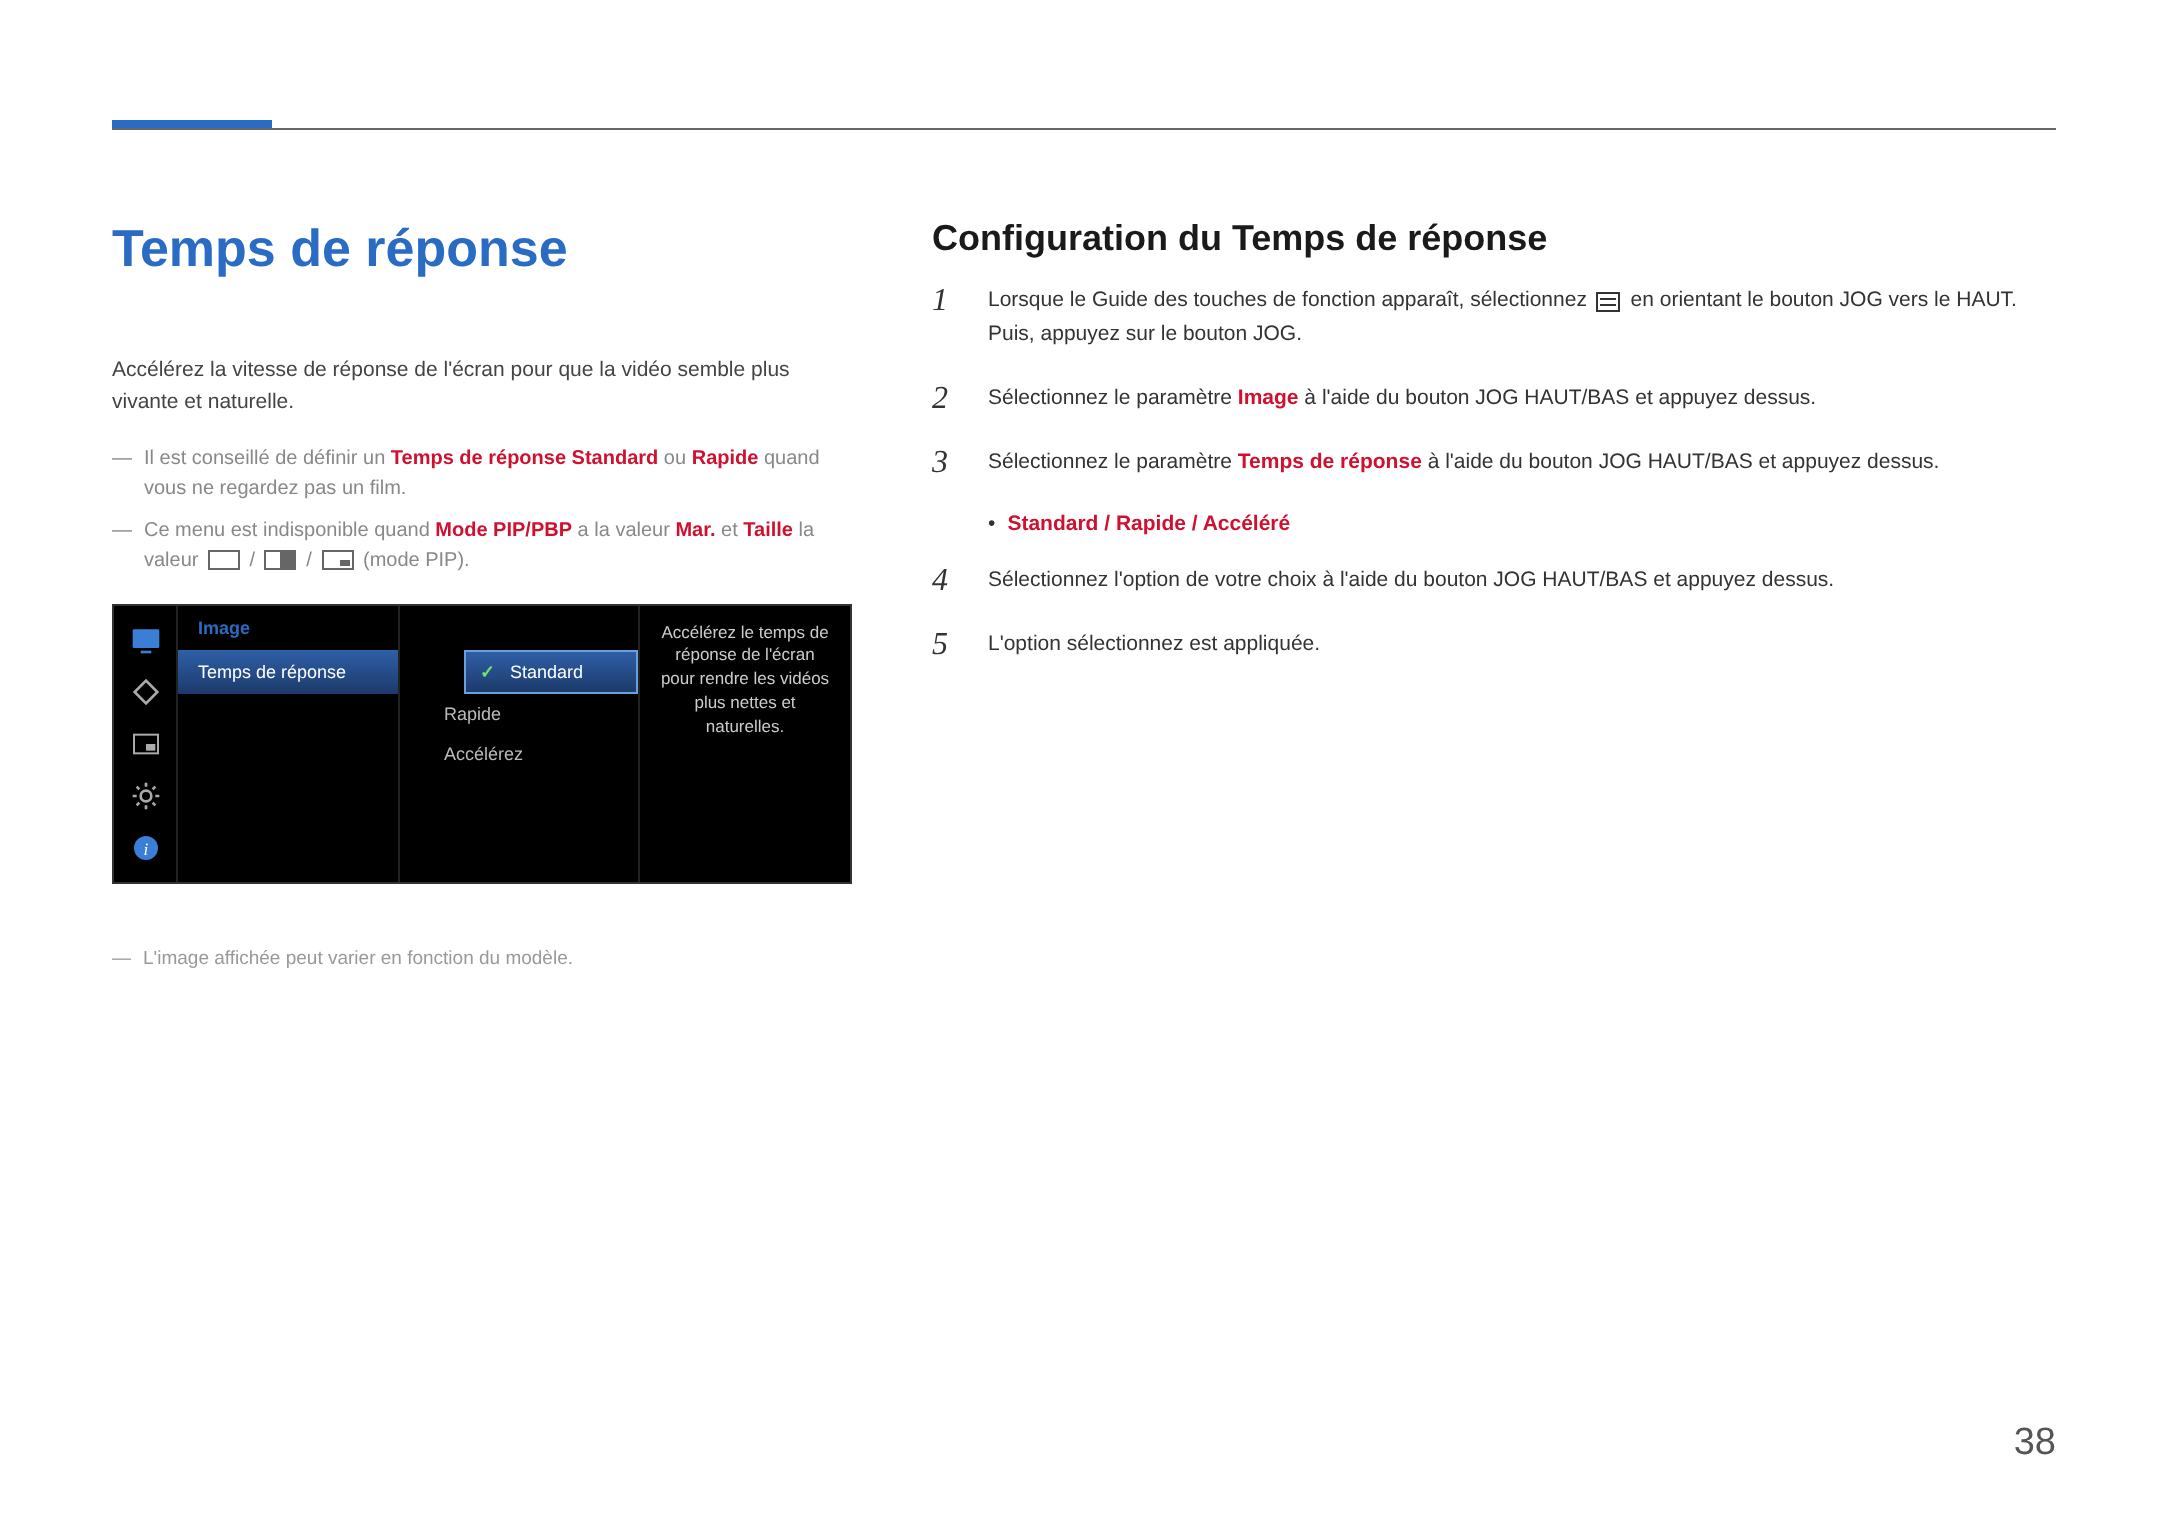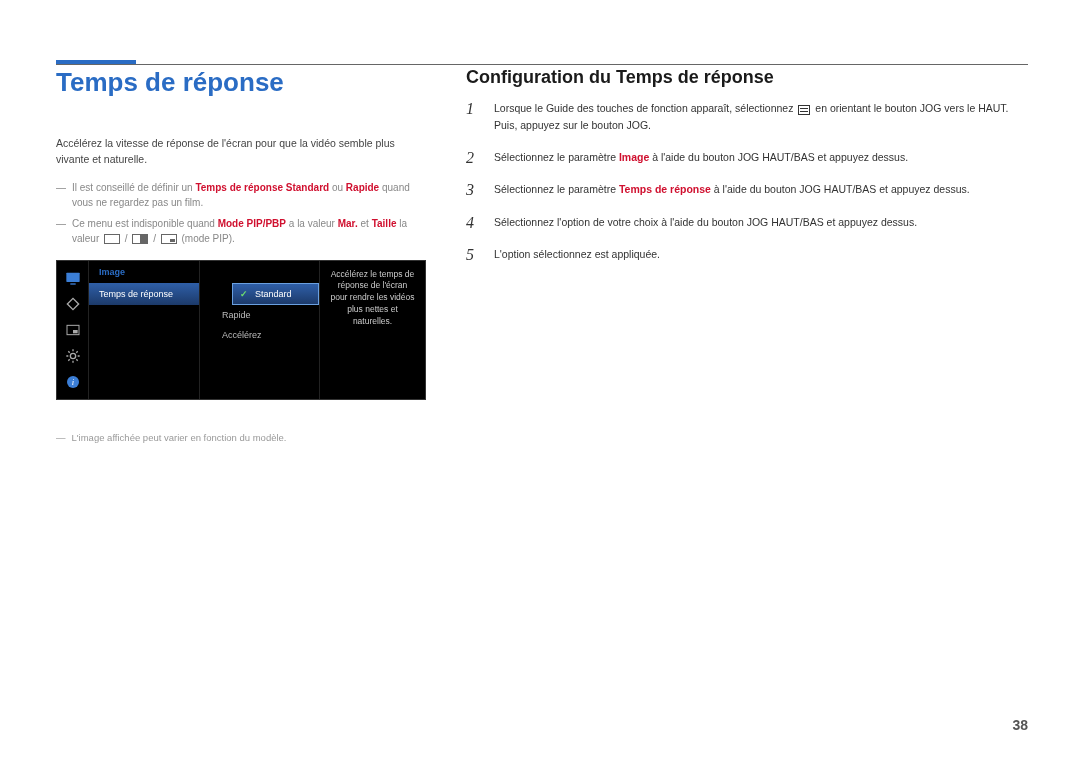--- a/index.html
+++ b/index.html
@@ -23,21 +23,21 @@
   .top-rule-bold {
     position: absolute;
     top: 60px;
     left: 56px;
     width: 80px;
     height: 5px;
     background: #2a6cc4;
   }
   .page {
     display: flex;
-    padding: 67px 52px 0 56px;
+    padding: 109px 52px 0 56px;
     gap: 40px;
   }
   .left-col { width: 370px; flex-shrink: 0; }
   .right-col { flex: 1; }
   h1.blue {
     color: #2a6cc4;
     font-weight: 600;
     font-size: 26px;
     margin-bottom: 20px;
   }
@@ -140,23 +140,23 @@
   .step { display: flex; gap: 14px; margin-bottom: 15px; align-items: flex-start; }
   .step-num { font-size: 16px; font-weight: 400; color: #333; width: 14px; flex-shrink: 0; line-height: 1.1; font-style: italic; font-family: Georgia, serif; }
   .step-body { font-size: 10.5px; line-height: 1.6; color: #333; flex: 1; }
   .bullet-line { font-size: 10.5px; margin: 4px 0 14px 28px; color: #333; }
   .bullet-line .dot { color: #333; margin-right: 6px; }
 
   .page-number {
     position: absolute;
     right: 52px;
     bottom: 30px;
-    font-size: 14px;
+    font-size: 19px;
     color: #555;
-    font-weight: 700;
+    font-weight: 400;
   }
 
   
   svg.sic { width: 16px; height: 16px; }
 </style>
 </head>
 <body>
 
 <div class="top-rule-bold"></div>
 <div class="top-rule"></div>
@@ -259,20 +259,23 @@
         </div>
       </div>
 
       <div class="step">
         <div class="step-num">3</div>
         <div class="step-body">
           <span>Sélectionnez le paramètre </span><span class="red">Temps de réponse</span><span> à l'aide du bouton JOG HAUT/BAS et appuyez dessus.</span>
         </div>
       </div>
 
+      <div class="bullet-line">
+        <span class="dot">•</span><span class="red">Standard / Rapide / Accéléré</span>
+      </div>
 
       <div class="step">
         <div class="step-num">4</div>
         <div class="step-body">Sélectionnez l'option de votre choix à l'aide du bouton JOG HAUT/BAS et appuyez dessus.</div>
       </div>
 
       <div class="step">
         <div class="step-num">5</div>
         <div class="step-body">L'option sélectionnez est appliquée.</div>
       </div>

